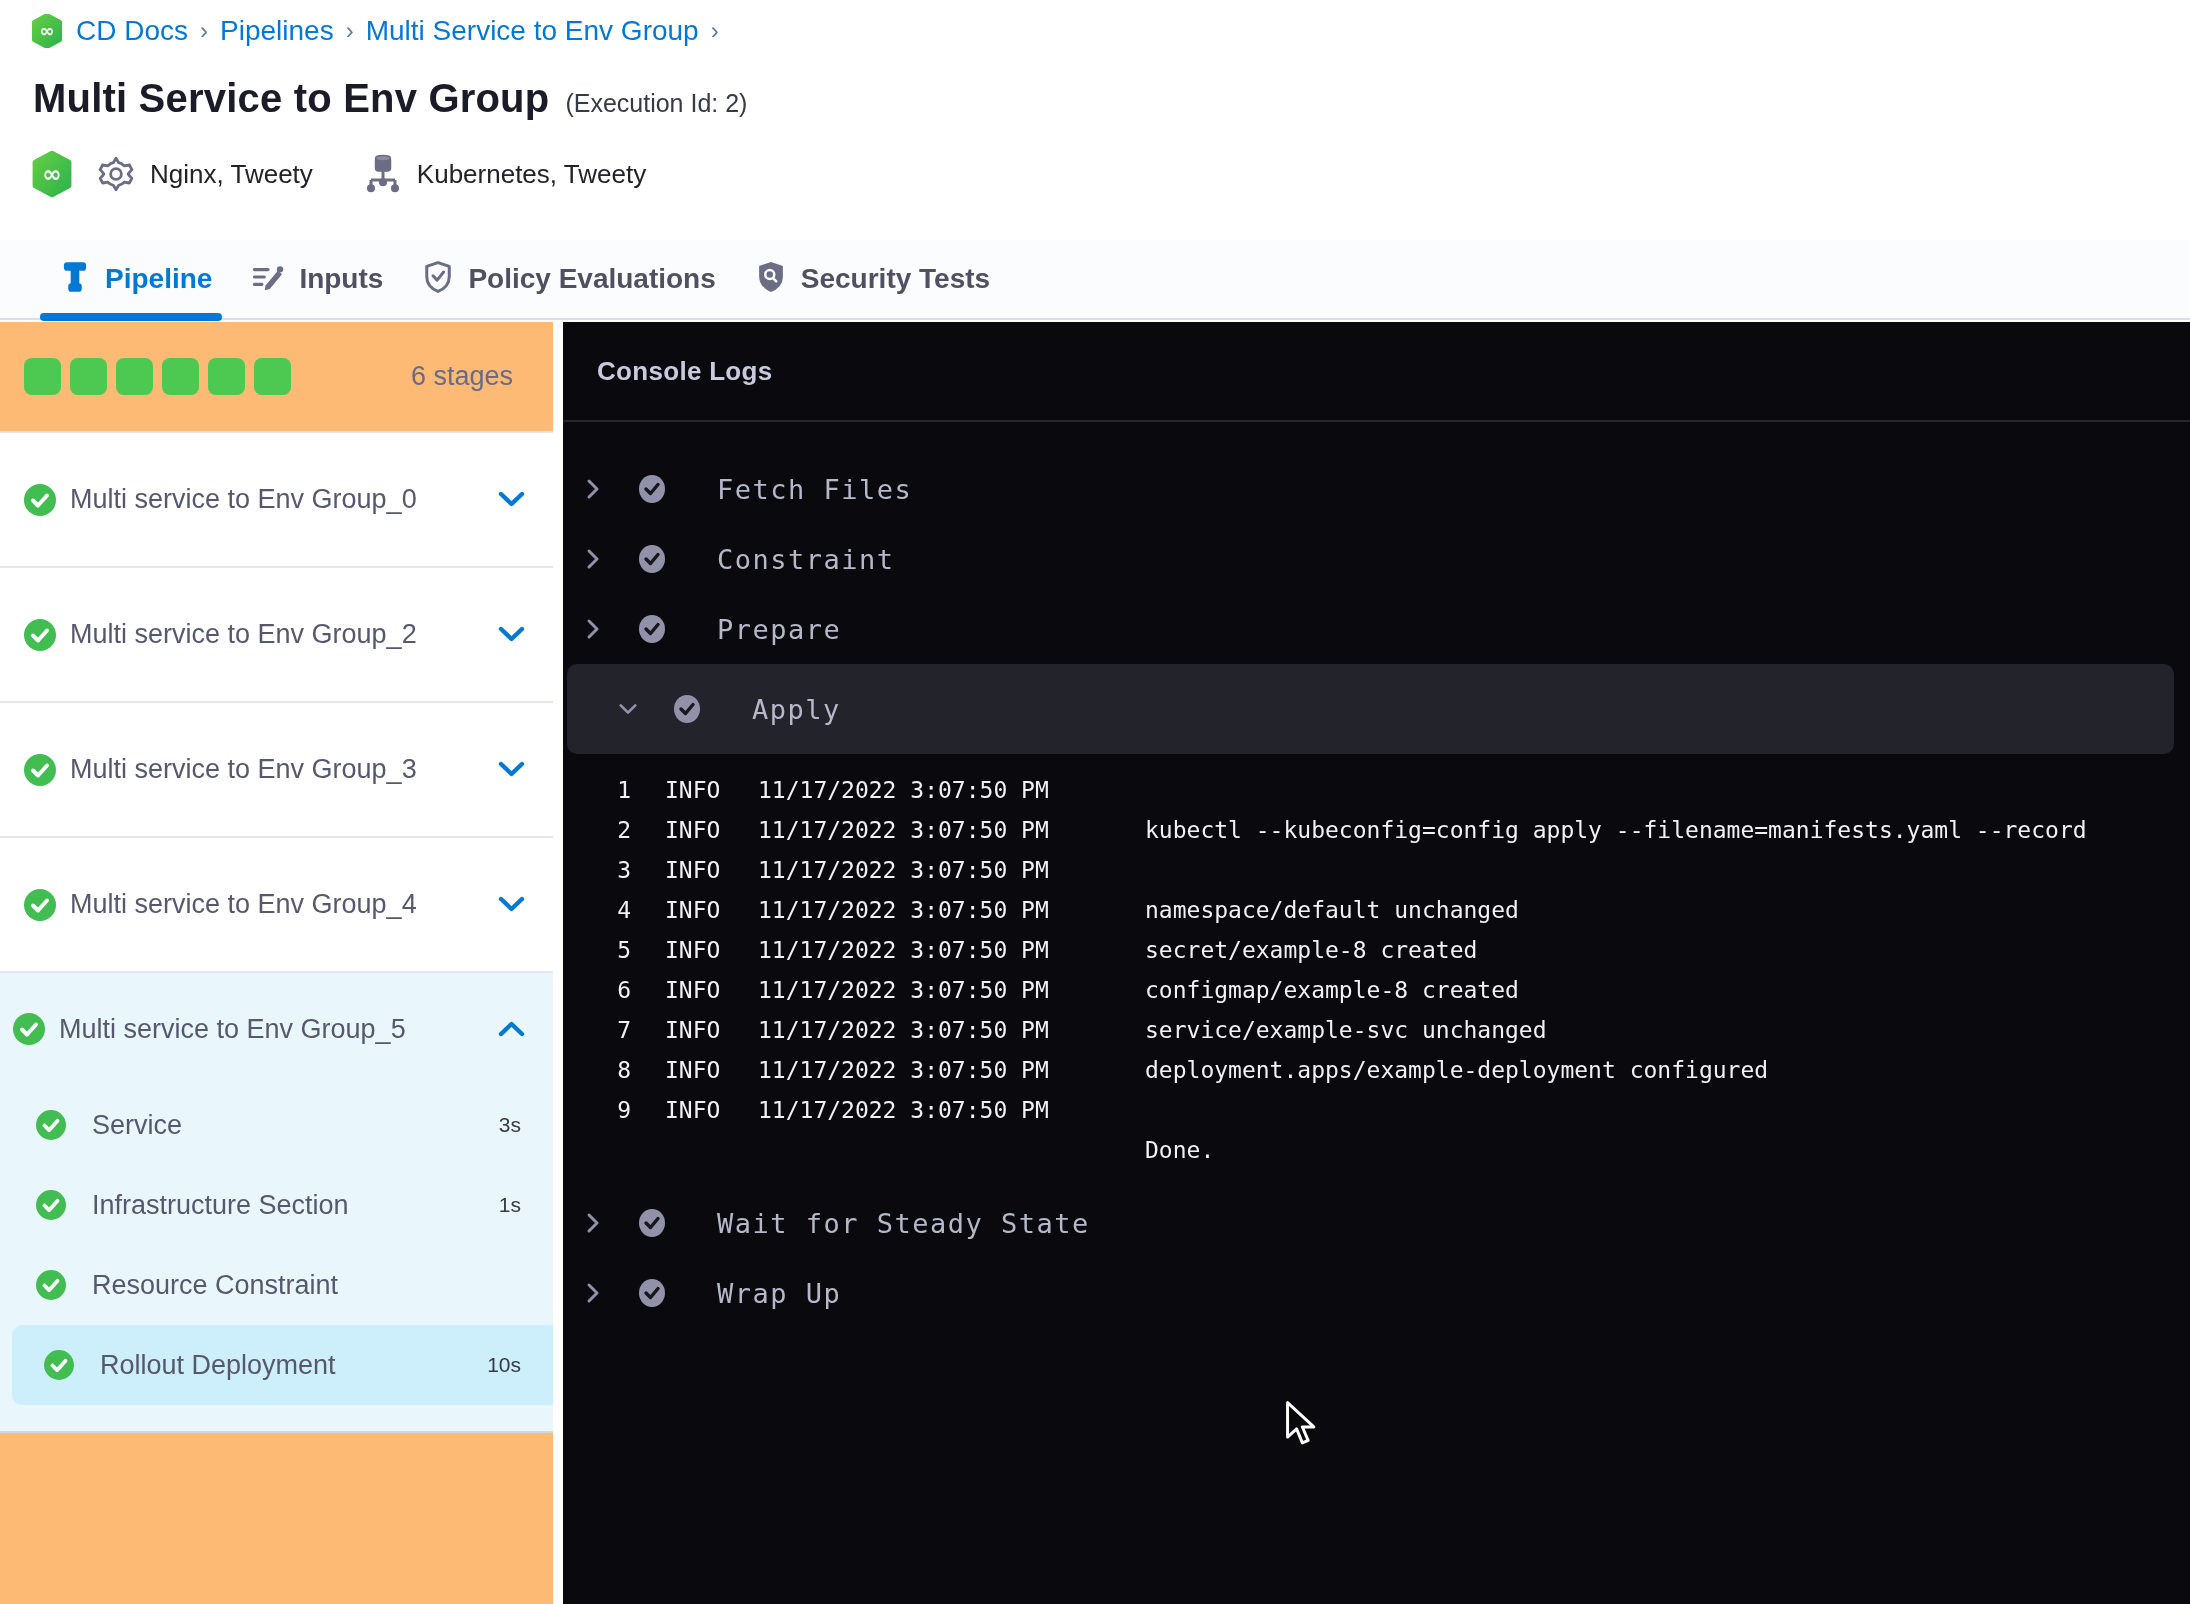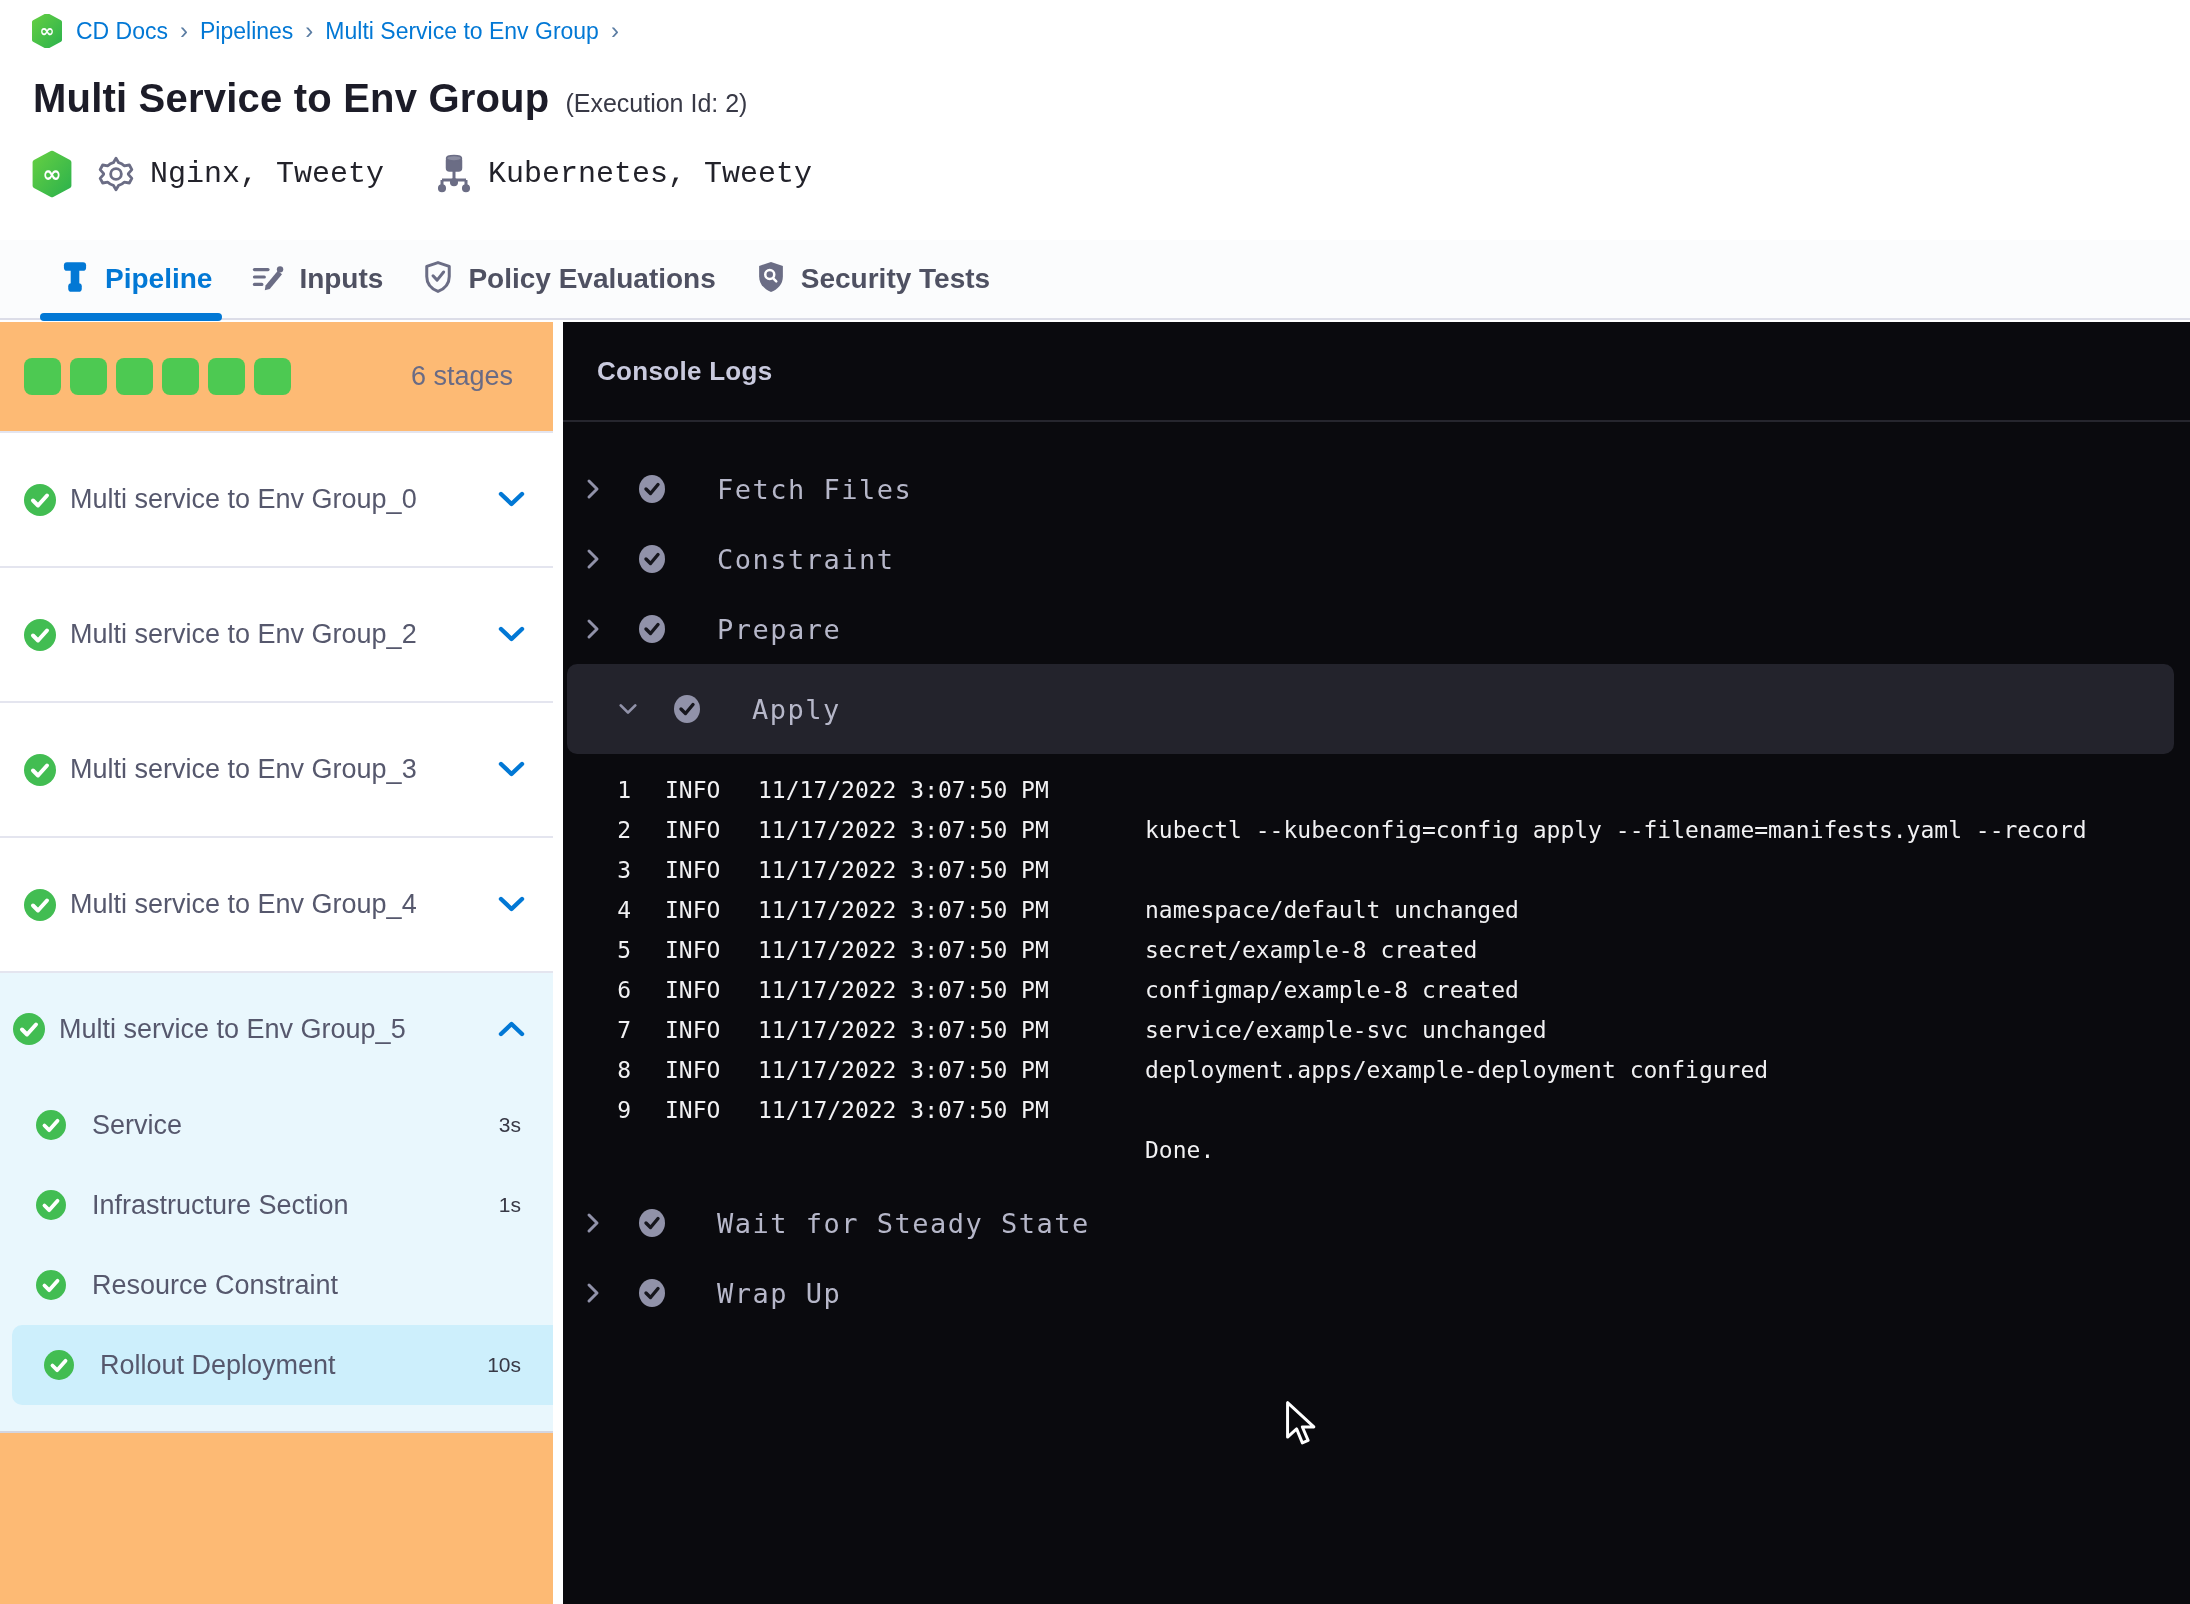--- a/index.html
+++ b/index.html
@@ -3,27 +3,27 @@
 <meta charset="utf-8">
 <style>
   * { margin:0; padding:0; box-sizing:border-box; }
   html,body { width:2190px; height:1604px; overflow:hidden; background:#fff;
     font-family:"Liberation Sans", sans-serif; }
   .app { position:relative; width:2190px; height:1604px; }
 
   
   .page-header { position:absolute; top:0; left:0; right:0; height:240px; background:#fff; }
   .breadcrumb { position:absolute; top:14px; left:30px; display:flex; align-items:center; gap:12px; }
-  .crumb-link { color:var(--accent); font-size:23px; text-decoration:none; cursor:pointer; }
+  .crumb-link { color:var(--accent); font-size:28px; text-decoration:none; cursor:pointer; }
   .crumb-sep { color:#5b7da3; font-size:24px; }
   .title-row { position:absolute; top:76px; left:33px; display:flex; align-items:baseline; gap:16px; }
   .page-title { font-size:40px; font-weight:700; color:var(--text-dark); letter-spacing:.2px; }
   .exec-id { font-size:25px; color:#383946; }
   .services-row { position:absolute; top:150px; left:30px; display:flex; align-items:center; }
-  .svc-text { font-size:30px; color:#22222a;font-family:Liberation Mono, monospace; }
+  .svc-text { font-size:26px; color:#22222a; }
 
   
   .tabbar { position:absolute; top:240px; left:0; right:0; height:80px; background:#fbfcfd;
     border-bottom:2px solid #dcdde8; display:flex; align-items:center; padding-left:60px; gap:40px; }
   .tab { position:relative; height:80px; display:flex; align-items:center; gap:15px; cursor:pointer; }
   .tab-label { font-size:28px; font-weight:600; color:#4f5162; }
   .tab.active .tab-label { color:var(--accent); font-weight:700; }
   .tab.active::after { content:""; position:absolute; left:-20px; right:-10px; bottom:-2px;
     height:8px; border-radius:5px; background:var(--accent); }
 

